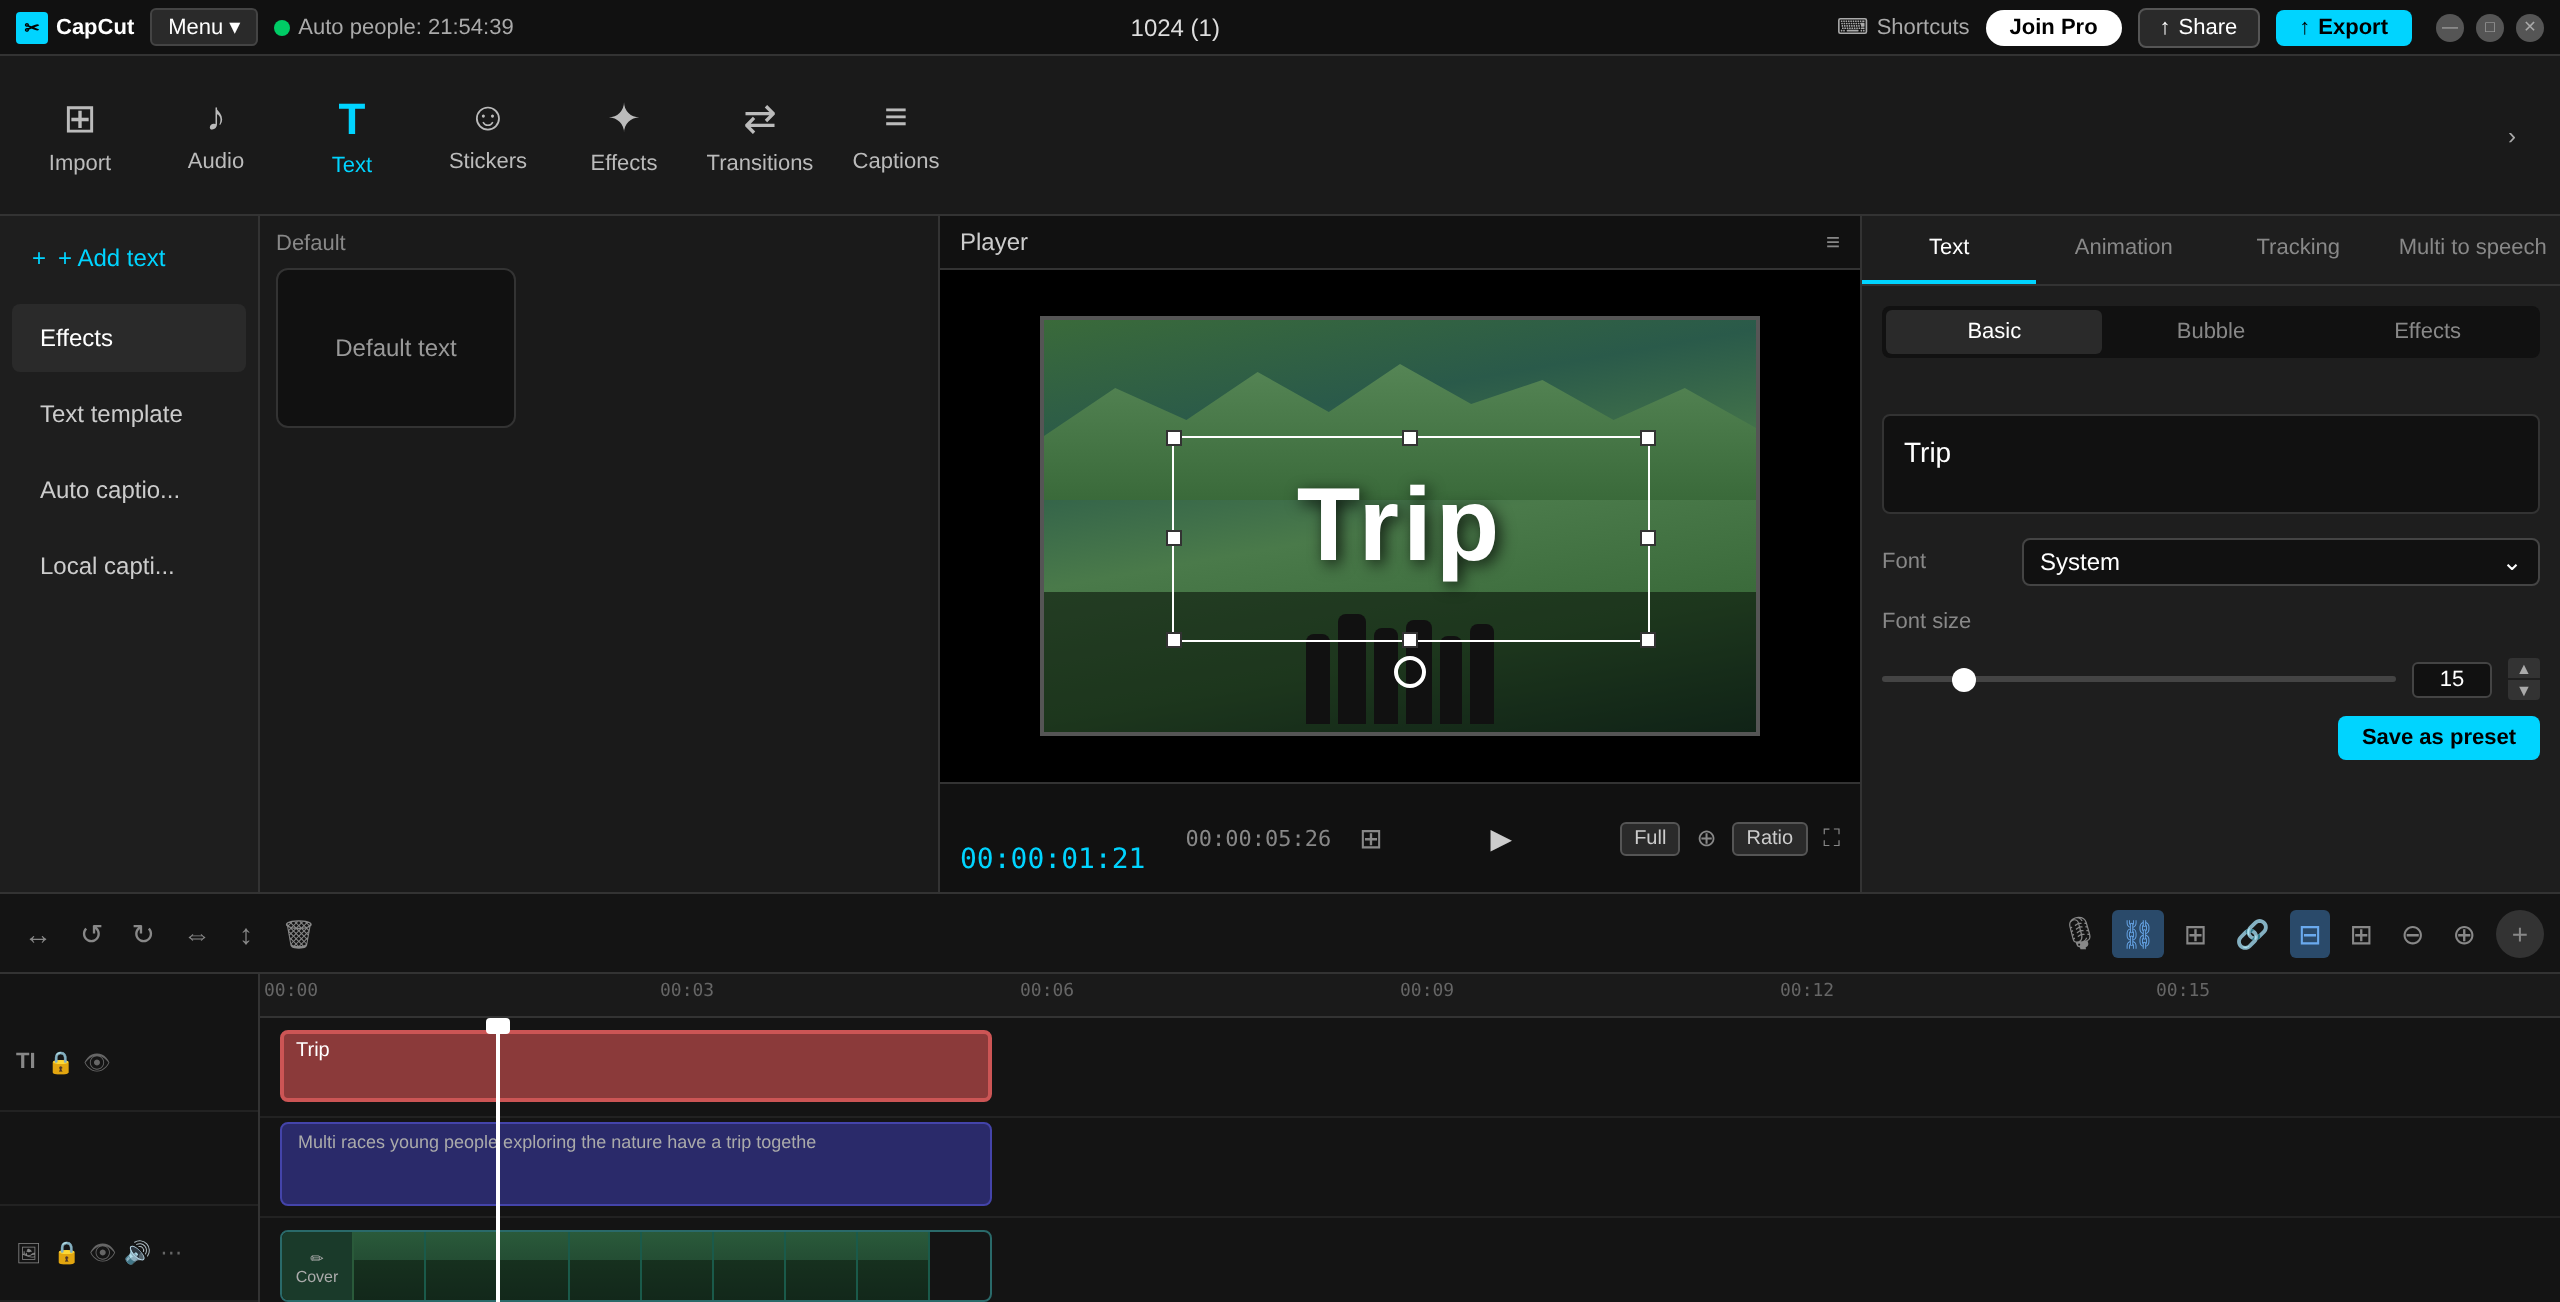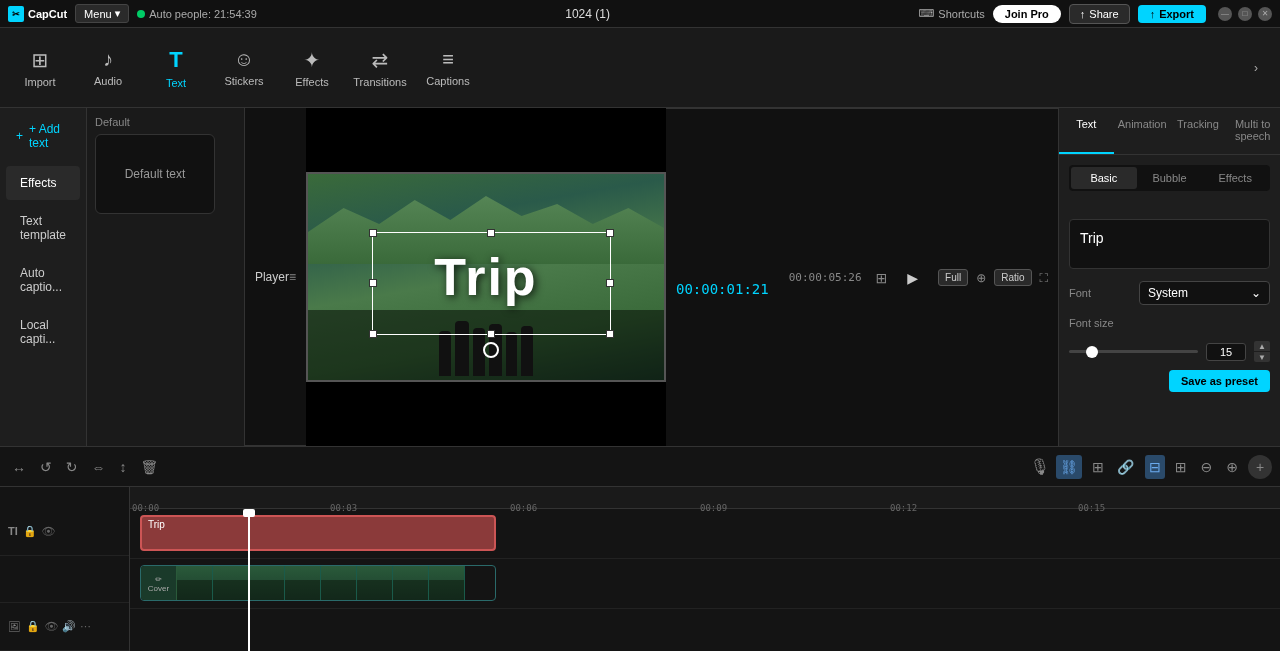--- a/index.html
+++ b/index.html
@@ -39,21 +39,21 @@
     .add-text-btn { display: flex; align-items: center; gap: 6px; padding: 8px 10px; color: #00d4ff; cursor: pointer; font-size: 12px; font-weight: 500; margin: 6px; border-radius: 4px; }
     .left-nav-item { padding: 10px 14px; color: #ccc; cursor: pointer; font-size: 12px; border-radius: 4px; margin: 2px 6px; }
     .left-nav-item.active { background: #2a2a2a; color: #fff; }
 
     
     .center-panel { width: 340px; background: #1a1a1a; border-right: 1px solid #333; padding: 8px; }
     .section-label { color: #888; font-size: 11px; margin-bottom: 6px; }
     .text-card { width: 120px; height: 80px; background: #111; border-radius: 6px; display: flex; align-items: center; justify-content: center; cursor: pointer; border: 1px solid #333; }
 
     
-    .player-area { flex: 1; background: #111; display: flex; flex-direction: row; }
+    .player-area { flex: 1; background: #111; display: flex; flex-direction: column; }
     .player-header { display: flex; align-items: center; justify-content: space-between; padding: 6px 10px; border-bottom: 1px solid #333; }
     .player-title { color: #ccc; font-size: 12px; }
     .player-menu { color: #888; cursor: pointer; }
     .player-video { flex: 1; background: #000; position: relative; display: flex; align-items: center; justify-content: center; }
     .video-frame { width: 360px; height: 210px; background: linear-gradient(135deg, #2a5a2a 0%, #1a4a3a 30%, #4a6a4a 60%, #3a5a4a 100%); position: relative; border: 2px solid #555; overflow: hidden; }
     .video-text { position: absolute; top: 50%; left: 50%; transform: translate(-50%, -50%); font-size: 52px; font-weight: 900; color: #fff; text-shadow: 2px 2px 8px rgba(0,0,0,0.8); letter-spacing: 2px; }
     .selection-box { position: absolute; top: 28%; left: 18%; right: 15%; bottom: 22%; border: 1.5px solid #fff; }
     .sel-handle { position: absolute; width: 8px; height: 8px; background: #fff; border: 1px solid #333; }
     .sel-tl { top: -4px; left: -4px; }
     .sel-tr { top: -4px; right: -4px; }
@@ -97,21 +97,21 @@
     .tl-btn { background: none; border: none; color: #888; cursor: pointer; font-size: 14px; padding: 4px; border-radius: 3px; }
     .tl-spacer { flex: 1; }
     .tl-right { display: flex; gap: 6px; align-items: center; }
     .timeline-body { display: flex; flex: 1; overflow: hidden; }
     .track-labels { width: 130px; border-right: 1px solid #333; display: flex; flex-direction: column; }
     .track-label { height: 50px; display: flex; align-items: center; padding: 0 8px; gap: 6px; border-bottom: 1px solid #222; color: #888; font-size: 10px; }
     .track-icons { display: flex; gap: 4px; }
     .track-icon { color: #666; font-size: 11px; cursor: pointer; }
     .timeline-tracks { flex: 1; overflow-x: auto; position: relative; }
     .time-ruler { height: 22px; background: #1a1a1a; border-bottom: 1px solid #333; position: relative; display: flex; align-items: center; }
-    .ruler-tick { position: absolute; top: 16px; color: #666; font-size: 9px; font-family: monospace; }
+    .ruler-tick { position: absolute; top: 4px; color: #666; font-size: 9px; font-family: monospace; }
     .track-row { height: 50px; position: relative; border-bottom: 1px solid #222; }
     .clip { position: absolute; top: 6px; height: 36px; border-radius: 4px; overflow: hidden; cursor: pointer; }
     .clip-text { background: #8B3A3A; border: 2px solid #cc5555; }
     .clip-caption { background: #2a2a6a; border: 1px solid #4444aa; font-size: 9px; color: #aaa; padding: 2px 4px; }
     .clip-label { color: #fff; font-size: 10px; padding: 2px 6px; font-weight: 500; }
     .playhead-top { position: absolute; top: 0; left: -5px; width: 12px; height: 8px; background: #fff; border-radius: 2px; }
     .mic-btn { background: none; border: none; color: #888; cursor: pointer; font-size: 16px; }
     .add-circle { width: 24px; height: 24px; background: #333; border-radius: 50%; display: flex; align-items: center; justify-content: center; color: #888; cursor: pointer; font-size: 14px; }
 
     
@@ -361,20 +361,25 @@
         <div style="position:absolute;top:0;left:118px;width:2px;background:#fff;height:150px;z-index:10;">
           <div class="playhead-top"></div>
         </div>
 
         <div class="track-row">
           <div class="clip clip-text" style="left:10px;width:356px;">
             <span class="clip-label">Trip</span>
           </div>
         </div>
 
+        <div class="track-row">
+          <div class="clip clip-caption" style="left:10px;width:356px;top:2px;height:42px;">
+            <span style="font-size:9px;color:#aaa;padding:2px 4px;display:block;white-space:nowrap;overflow:hidden;">Multi races young people exploring the nature have a trip togethe</span>
+          </div>
+        </div>
 
         <div class="track-row">
           <div class="video-strip" style="left:10px;width:356px;">
 
             <div style="position:absolute;left:0;top:0;width:36px;height:36px;background:#1a3a2a;display:flex;flex-direction:column;align-items:center;justify-content:center;border-right:1px solid #2a5a3a;z-index:2;">
               <span style="font-size:8px;color:#aaa;">✏</span>
               <span style="font-size:8px;color:#aaa;">Cover</span>
             </div>
 
             <div class="strip-frame" style="margin-left:36px;">

